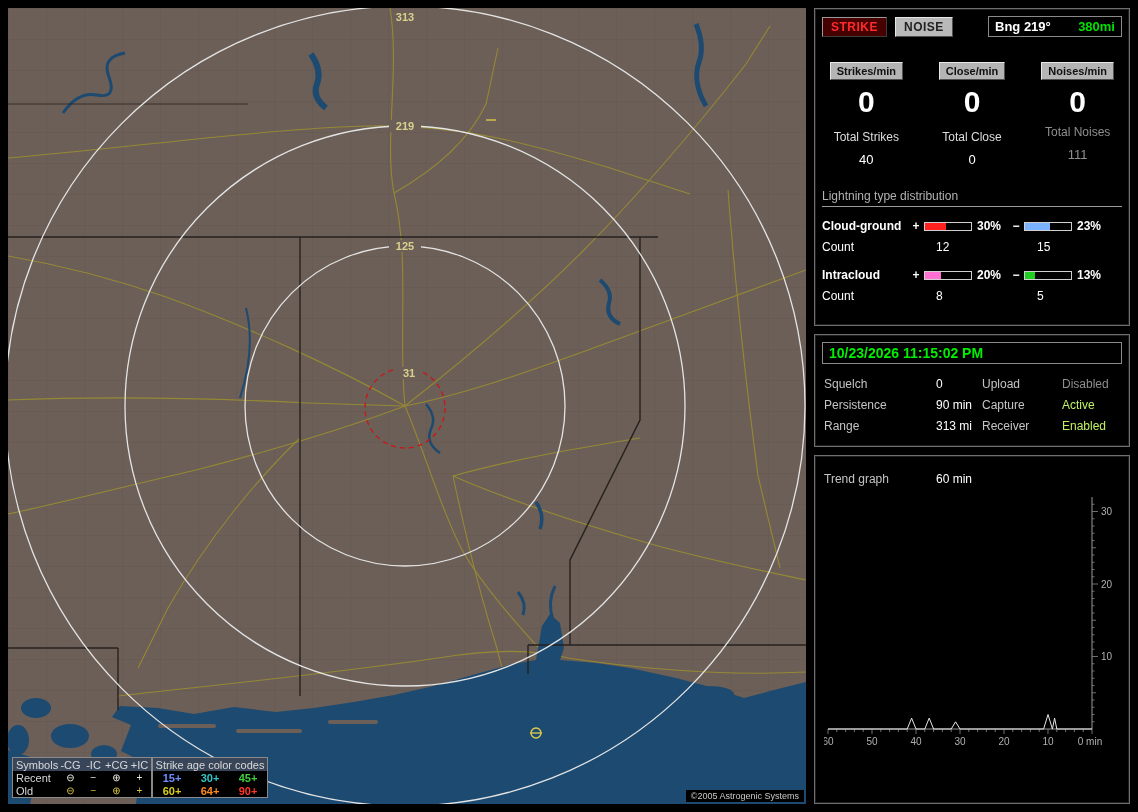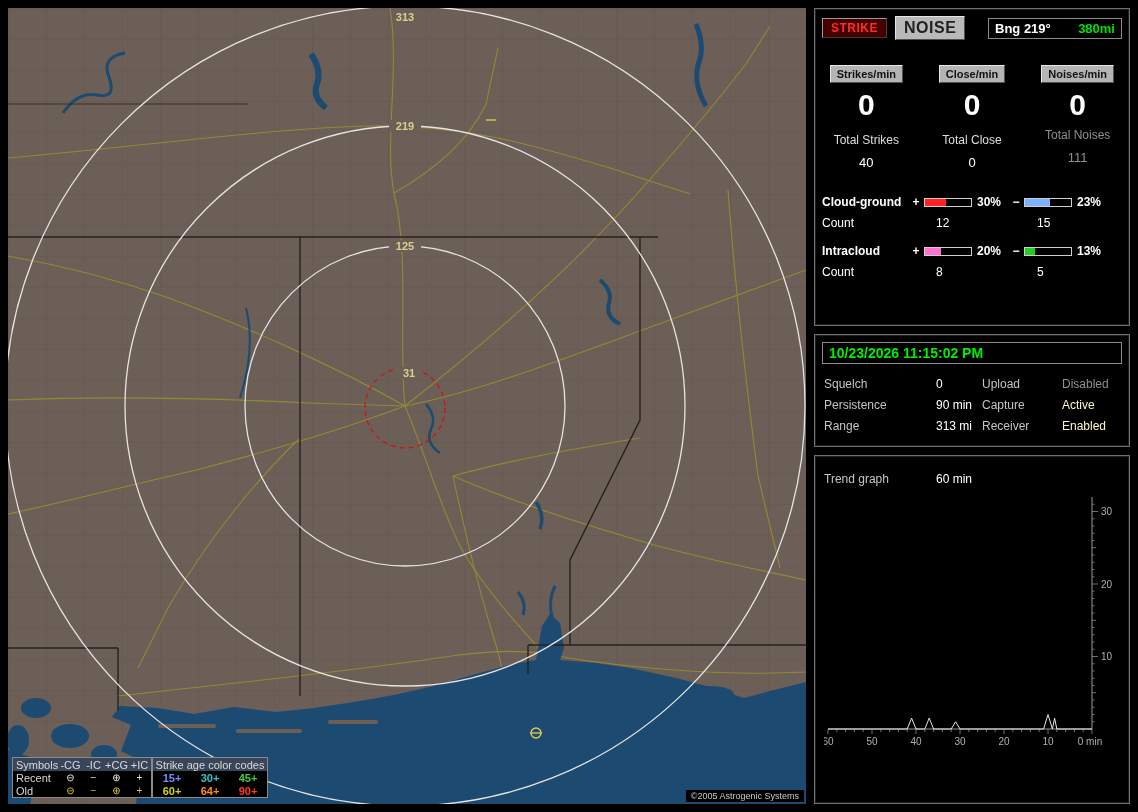--- a/index.html
+++ b/index.html
@@ -46,21 +46,21 @@
   .panel-status { height:113px; }
   .panel-trend { height:349px; }
 
   .row1 { display:flex; align-items:center; gap:8px; }
   .btn-strike {
     background:#470000; color:#ff2a2a; font-weight:bold; font-size:12px;
     padding:2px 8px; border:1px solid; border-color:#9a9a9a #3c3c3c #3c3c3c #9a9a9a;
     font-family:inherit; letter-spacing:.5px; cursor:pointer;
   }
   .btn-noise {
-    background:#b9b9b9; color:#222; font-weight:bold; font-size:16px;
+    background:#b9b9b9; color:#222; font-weight:bold; font-size:12px;
     padding:2px 8px; border:1px solid; border-color:#e6e6e6 #4f4f4f #4f4f4f #e6e6e6;
     font-family:inherit; letter-spacing:.5px; cursor:pointer;
   }
   .bng-box {
     margin-left:auto; width:134px; display:flex; justify-content:space-between;
     border:1px solid #8a8a8a; background:#000; padding:2px 6px;
     font-size:13px; font-weight:bold; color:#fff;
   }
   .green { color:#00e000; }
 
@@ -99,21 +99,21 @@
 
   .timestamp {
     border:1px solid #8a8a8a; background:#000; color:#00ee00;
     font-weight:bold; font-size:14px; padding:2px 6px; height:22px;
   }
   .info-grid {
     display:grid; grid-template-columns:112px 46px 80px auto;
     row-gap:7px; font-size:12px; margin-top:13px; padding-left:2px;
   }
   .lbl { color:#c4c4c4; } .val { color:#fff; }
-  .dim { color:#8f8f8f; } .grn { color:#fef9c3; }
+  .dim { color:#8f8f8f; } .grn { color:#bef264; }
 
   .trend-row {
     display:grid; grid-template-columns:112px auto;
     font-size:12px; margin-top:9px; padding-left:2px;
   }
   #trend-svg { margin-top:5px; margin-left:2px; display:block; }
 </style>
 </head>
 <body>
 
@@ -281,20 +281,21 @@
         </div>
         <div class="counter">
           <span class="clabel">Noises/min</span>
           <div class="cvalue">0</div>
           <div class="ctlabel dimtext">Total Noises</div>
           <div class="ctotal dimtext">111</div>
         </div>
       </div>
 
       <div class="dist">
+        <div class="dist-title">Lightning type distribution</div>
 
         <div class="dist-row">
           <span class="dist-name">Cloud-ground</span>
           <span class="sign">+</span>
           <span class="bar">
               <i style="width: 45%; background: rgb(255, 32, 32);"></i>
             </span>
           <span class="pct">30%</span>
           <span class="sign">−</span>
           <span class="bar">

